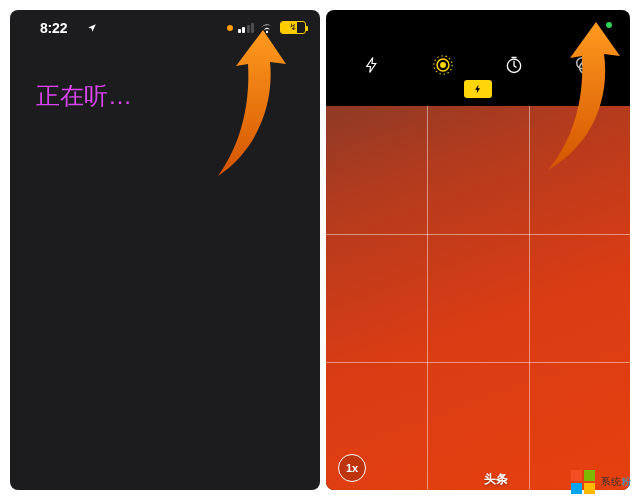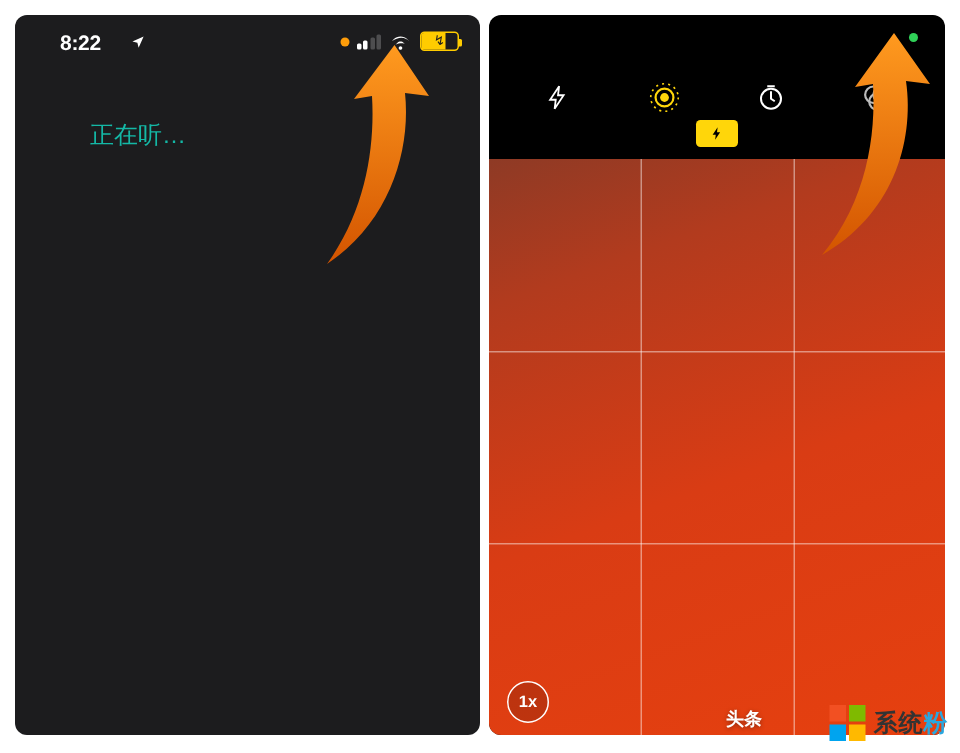--- a/index.html
+++ b/index.html
@@ -18,21 +18,21 @@
   .sig{display:flex;align-items:flex-end;gap:1.5px;}
   .sig i{width:3px;background:#fff;border-radius:1px;}
   .sig i:nth-child(1){height:4px;}
   .sig i:nth-child(2){height:6px;}
   .sig i:nth-child(3){height:8px;background:#4d4d4f;}
   .sig i:nth-child(4){height:10px;background:#4d4d4f;}
   .batt{width:26px;height:13px;border:1px solid #ffcc00;border-radius:3px;position:relative;display:flex;align-items:center;}
   .batt::after{content:"";position:absolute;right:-3px;top:3.5px;width:2px;height:5px;background:#ffcc00;border-radius:0 1px 1px 0;}
   .batt-fill{height:100%;width:65%;background:#ffcc00;border-radius:1.5px 0 0 1.5px;}
   .batt-bolt{position:absolute;left:0;right:0;text-align:center;font-size:9px;color:#1c1c1e;line-height:11px;}
-  .listening{color:#14b8a6;font-size:16px;font-weight:400;position:absolute;left:26px;top:70px;margin-left:24px;}
+  .listening{color:#d946ef;font-size:24px;font-weight:400;position:absolute;left:26px;top:70px;}
   
   .notch-row{height:36px;position:relative;}
   .notch-row .st-right{right:18px;top:12px;}
   .cam-toolbar{height:42px;display:flex;align-items:center;justify-content:space-around;padding:0 10px;}
   .cam-toolbar .tb{width:40px;text-align:center;}
   .flash-ind{position:absolute;left:50%;transform:translateX(-50%);top:70px;background:#ffd60a;color:#000;width:28px;height:18px;border-radius:3px;display:flex;align-items:center;justify-content:center;}
   .viewfinder{position:absolute;left:0;right:0;top:96px;bottom:0;
     background:linear-gradient(160deg,#8e3a25 0%,#b23b1e 20%,#d93c14 55%,#e6400f 100%);}
   .grid-v,.grid-h{position:absolute;background:rgba(255,255,255,.45);}
   .grid-v{width:1px;top:0;bottom:0;}
@@ -42,21 +42,21 @@
   
   .arrow{position:absolute;pointer-events:none;}
   .arrow svg{display:block;}
   
   .watermark{position:absolute;right:8px;bottom:8px;display:flex;align-items:center;gap:6px;}
   .ms{display:grid;grid-template-columns:11px 11px;grid-template-rows:11px 11px;gap:2px;}
   .ms span:nth-child(1){background:#f25022;}
   .ms span:nth-child(2){background:#7fba00;}
   .ms span:nth-child(3){background:#00a4ef;}
   .ms span:nth-child(4){background:#ffb900;}
-  .wm-text{font-size:16px;color:#333;letter-spacing:.5px;font-weight:700;}
+  .wm-text{font-size:10px;color:#333;letter-spacing:.5px;font-weight:400;}
   .wm-text .accent{color:#2aa7df;}
 </style>
 </head>
 <body>
 
 <div class="stage">
 
   <div class="phone phone-left">
     <div class="status-l">
       <div class="time">

